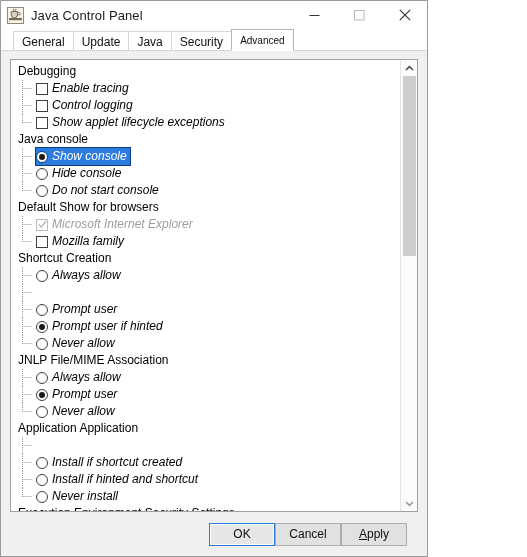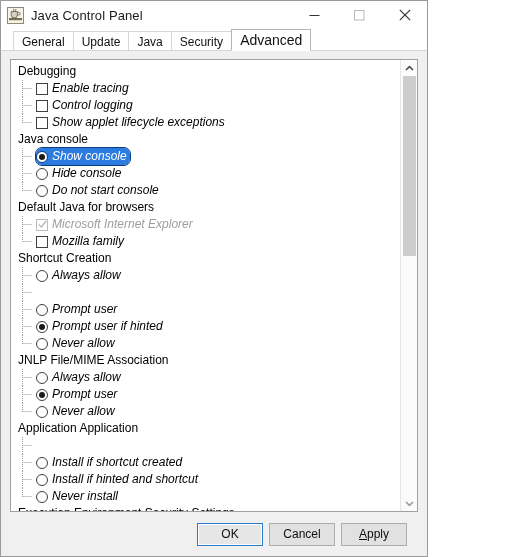--- a/index.html
+++ b/index.html
@@ -90,21 +90,21 @@
     white-space: nowrap;
   }
   .tab.active {
     height: 22px;
     line-height: 21px;
     background: #ffffff;
     border: 1px solid #b4b4b4;
     border-bottom: 1px solid #ffffff;
     position: relative;
     z-index: 3;
-    font-size: 14px;
+    font-size: 10px;
   }
   #tabstrip::after {
     content: "";
     position: absolute;
     left: 0; right: 0; bottom: 0;
     height: 1px;
     background: #d6d6d6;
     z-index: 1;
   }
 
@@ -170,21 +170,20 @@
 
   .sel-wrap {
     display: flex;
     align-items: center;
     padding: 0 2px 0 0;
   }
   .node.child.selected .sel-wrap {
     background: #2c7ce0;
     outline: 1px solid #0b3d82;
     padding-right: 3px;
-    border-radius: 6px;
   }
 
   
   .cbox {
     width: 12px;
     height: 12px;
     box-sizing: border-box;
     border: 1px solid #3f3f3f;
     background: #ffffff;
     flex: 0 0 auto;
@@ -257,21 +256,20 @@
   
   #buttonbar {
     flex: 0 0 auto;
     height: 44px;
     background: #f0f0f0;
     display: flex;
     align-items: center;
     justify-content: flex-end;
     padding-right: 11px;
     box-sizing: border-box;
-    gap: 6px;
   }
   .dlgbtn {
     width: 66px;
     height: 23px;
     font-size: 12px;
     font-family: "Liberation Sans", sans-serif;
     color: #0e0e0e;
     background: #e1e1e1;
     border: 1px solid #adadad;
     box-sizing: border-box;
@@ -396,21 +394,21 @@
             <svg class="elbow" width="14" height="17" viewBox="0 0 14 17">
               <line x1="1.5" y1="0" x2="1.5" y2="9" stroke="#9b9b9b" stroke-width="1" stroke-dasharray="1 1"></line>
               <line x1="1.5" y1="8.5" x2="11" y2="8.5" stroke="#9b9b9b" stroke-width="1" stroke-dasharray="1 1"></line>
             </svg>
             <div class="sel-wrap">
               <span class="radio"></span>
               <span class="node-label">Do not start console</span>
             </div>
           </div>
           <div class="node group">
-            <span class="node-label">Default Java for browsers</span>
+            <span class="node-label">Default Show for browsers</span>
           </div>
           <div class="node child disabled">
             <svg class="elbow" width="14" height="17" viewBox="0 0 14 17">
               <line x1="1.5" y1="0" x2="1.5" y2="17" stroke="#9b9b9b" stroke-width="1" stroke-dasharray="1 1"></line>
               <line x1="1.5" y1="8.5" x2="11" y2="8.5" stroke="#9b9b9b" stroke-width="1" stroke-dasharray="1 1"></line>
             </svg>
             <div class="sel-wrap">
               <span class="cbox disabled">
                 <svg class="tick" width="9" height="9" viewBox="0 0 9 9">
                   <path d="M0.8 4.4 L3.2 7 L8.2 1" fill="none" stroke="#b6b6b6" stroke-width="1.3"></path>

